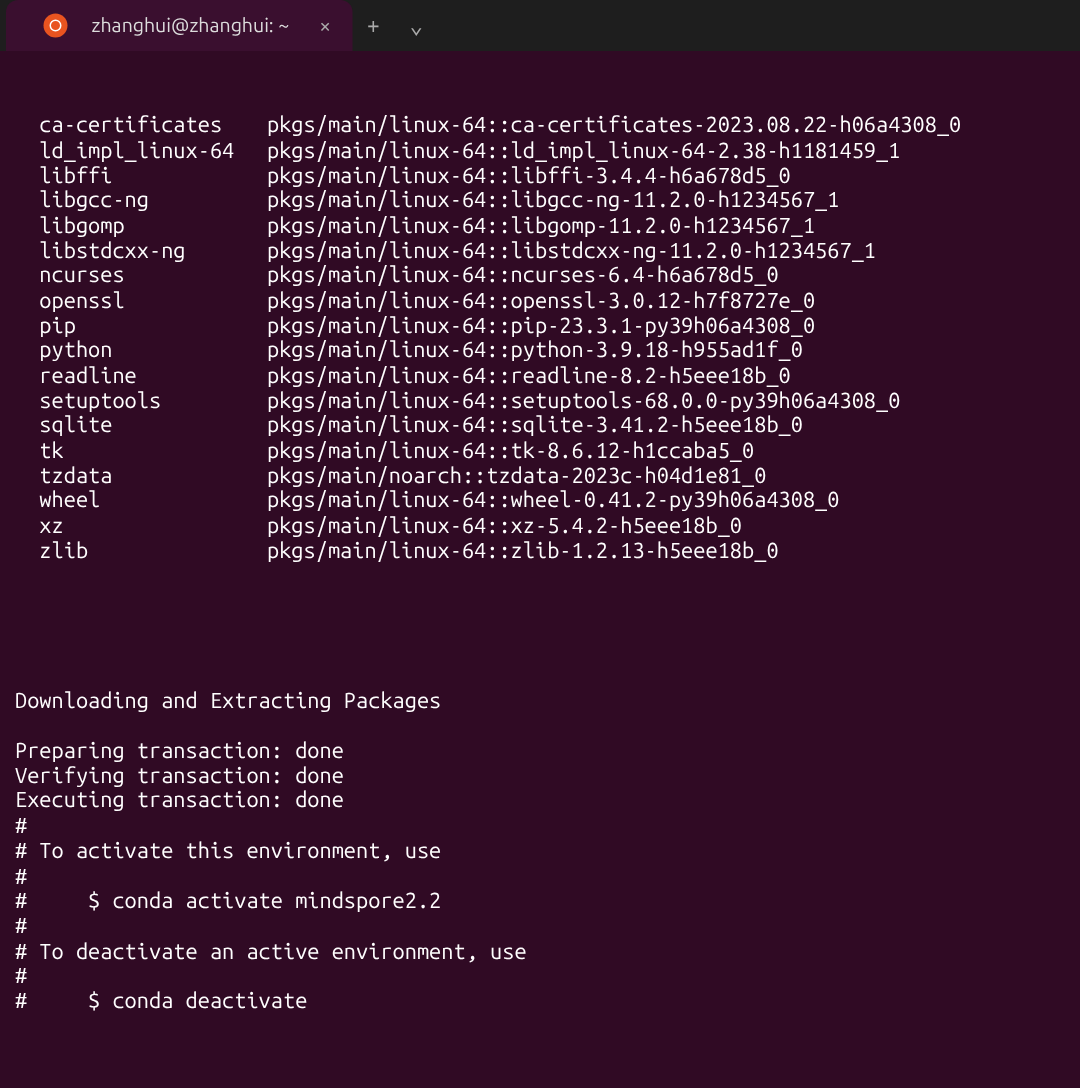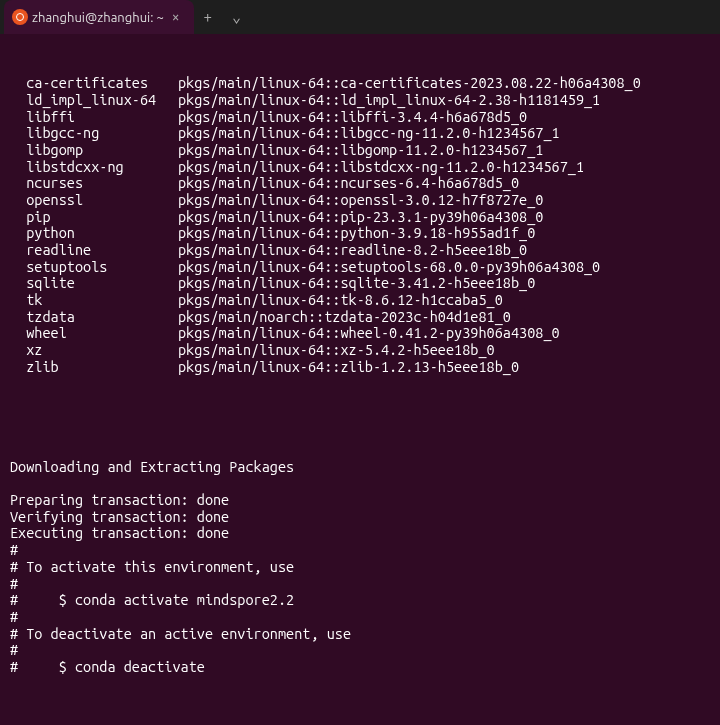--- a/index.html
+++ b/index.html
@@ -17,24 +17,24 @@
     height: 34px;
     background: #1e1e1e;
     display: flex;
     align-items: center;
   }
   .tab {
     display: flex;
     align-items: center;
     background: #3a0f2f;
     height: 34px;
-    padding: 0 10px 0 8px;
+    padding: 0 10px 0 25px;
     border-top-left-radius: 8px;
     border-top-right-radius: 8px;
-    gap: 4px;
+    gap: 16px;
     margin-left: 4px;
   }
   .ubuntu-icon {
     width: 16px;
     height: 16px;
     border-radius: 50%;
     background: #e95420;
     position: relative;
     flex-shrink: 0;
   }

